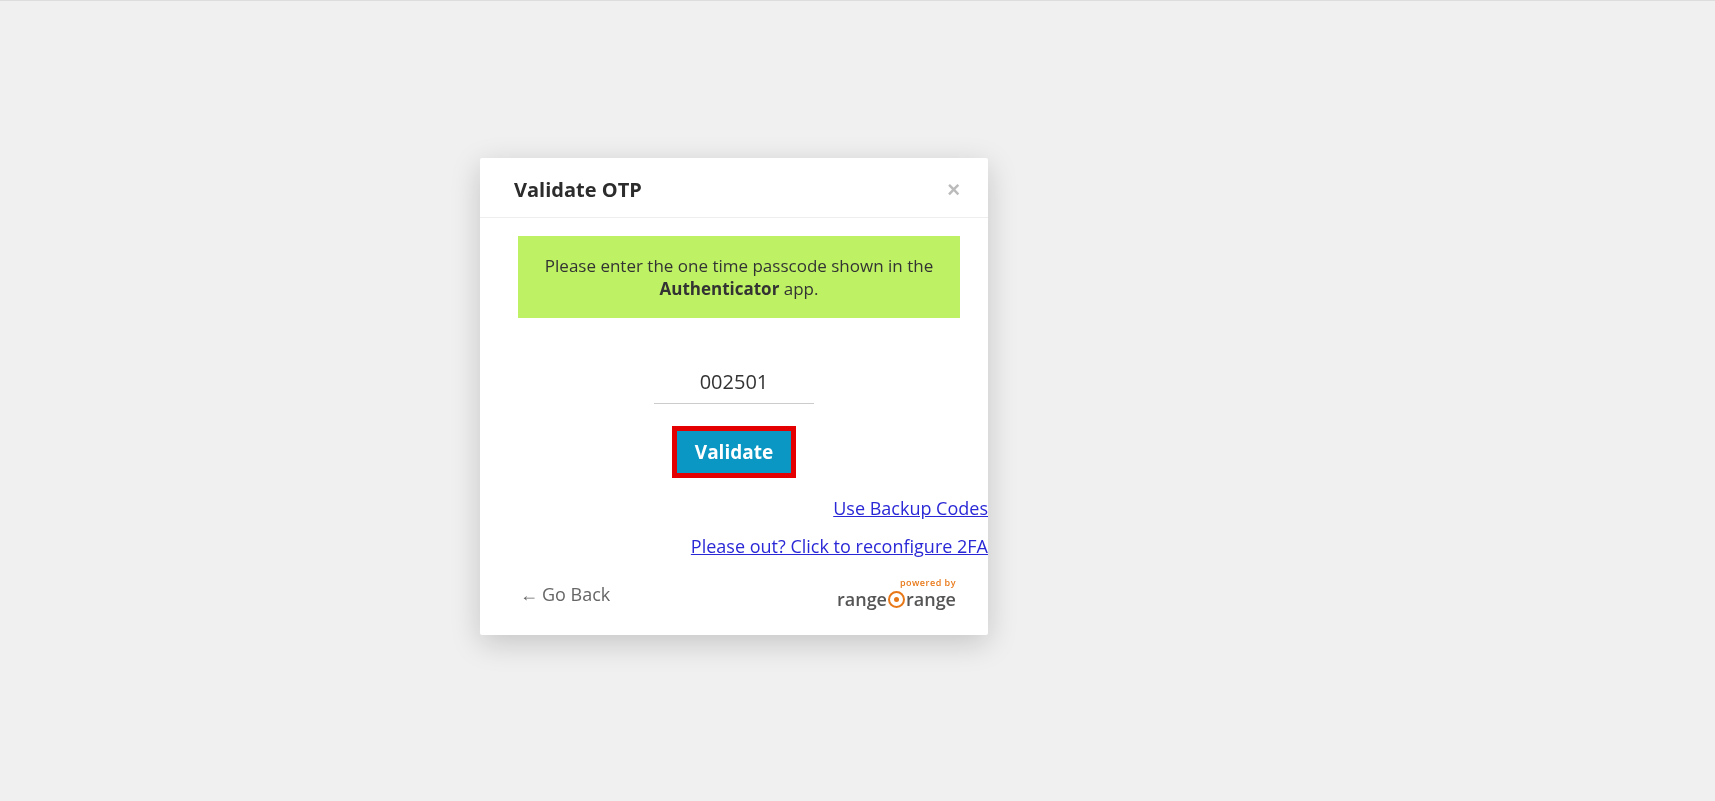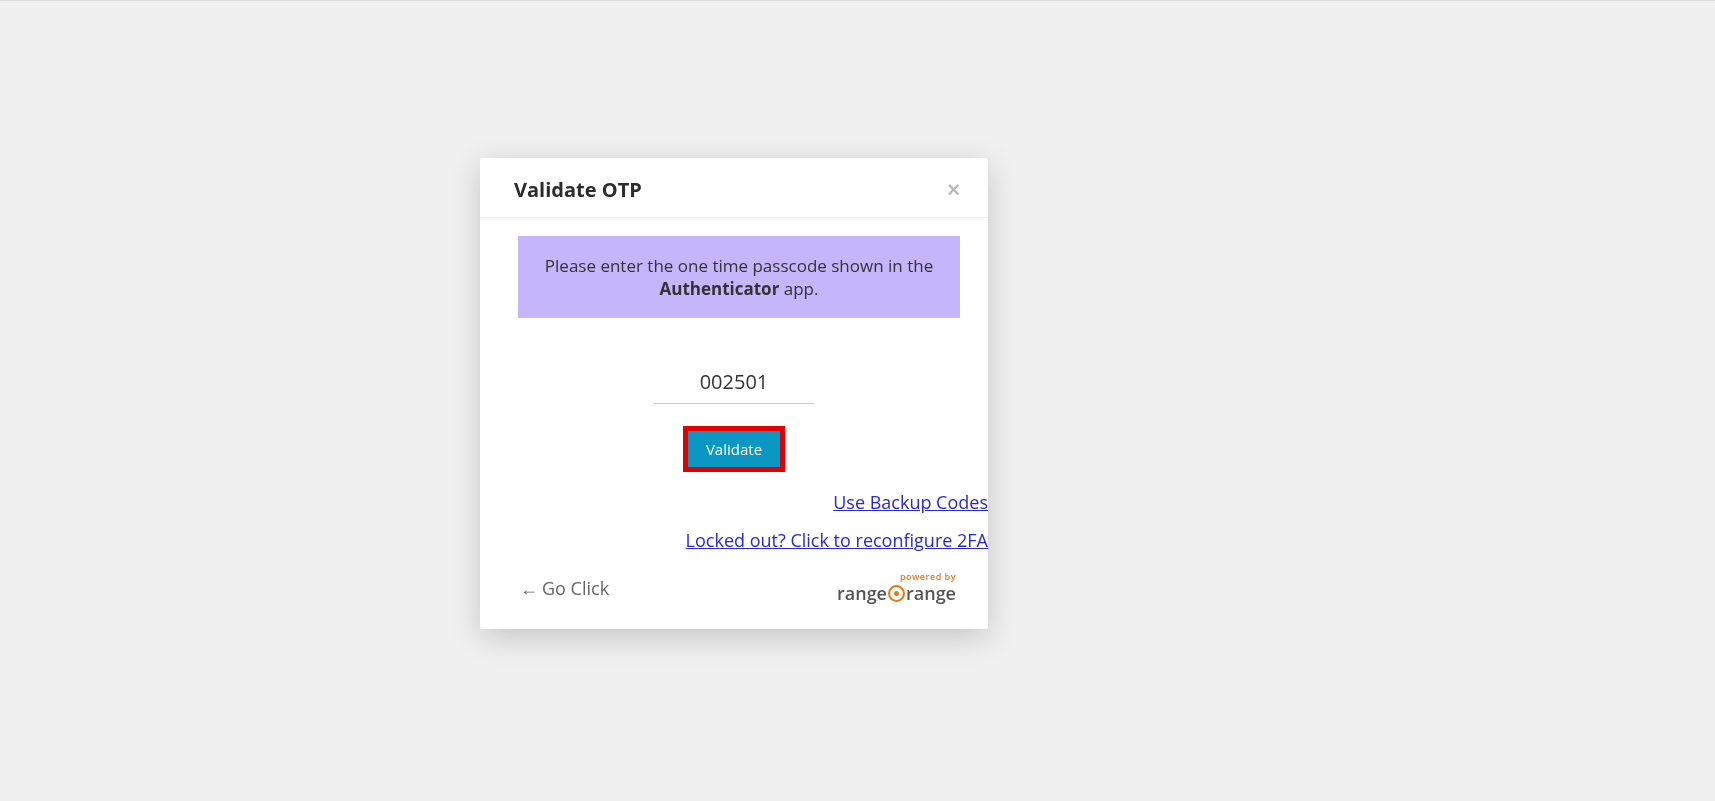--- a/index.html
+++ b/index.html
@@ -41,21 +41,21 @@
       border: none;
       font-size: 22px;
       color: #bbb;
       cursor: pointer;
       font-weight: bold;
       line-height: 1;
       padding: 0 4px;
     }
     .instruction-box {
       margin: 18px 28px 0 38px;
-      background: #c4b5fd;
+      background: #bef264;
       padding: 18px 20px;
       text-align: center;
       font-size: 17px;
       color: #333;
     }
     .instruction-box .bold {
       font-weight: 700;
     }
     .attempts {
       text-align: center;
@@ -83,24 +83,25 @@
       font-family: inherit;
     }
     .validate-wrap {
       text-align: center;
       margin-top: 22px;
     }
     .validate-btn {
       background: #0a97c4;
       color: #fff;
       border: 5px solid #e40000;
-      font-size: 15px;
+      font-size: 19px;
       padding: 8px 18px;
       cursor: pointer;
       font-family: inherit;
+      font-weight: bold;
     }
     .links {
       text-align: right;
       margin-top: 18px;
     }
     .link {
       color: #2a28d6;
       text-decoration: underline;
       font-size: 18px;
       cursor: pointer;
@@ -185,28 +186,28 @@
 
   <div class="validate-wrap">
     <button class="validate-btn">Validate</button>
   </div>
 
   <div class="links">
     <div>
       <a class="link">Use Backup Codes</a>
     </div>
     <div>
-      <a class="link second">Locked out? Click to reconfigure 2FA</a>
+      <a class="link second">Please out? Click to reconfigure 2FA</a>
     </div>
   </div>
 
   <div class="modal-footer">
     <div class="go-back">
       <span class="arrow-left">←</span>
-      <span>Go Click</span>
+      <span>Go Back</span>
     </div>
     <div class="powered-logo">
       <div class="powered-by-text">powered by</div>
       <div class="miniorange">
         <span>range</span>
           <span class="orange-o"></span>
           <span>range</span>
       </div>
     </div>
   </div>

